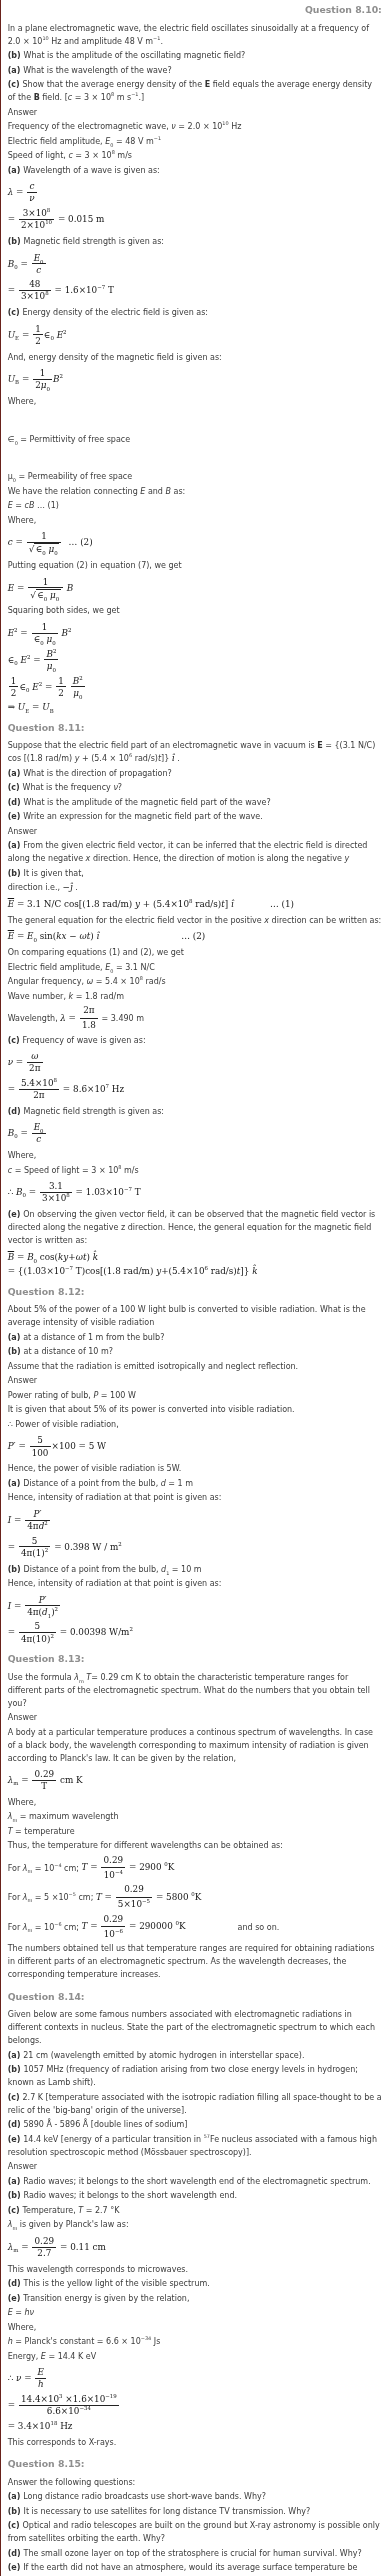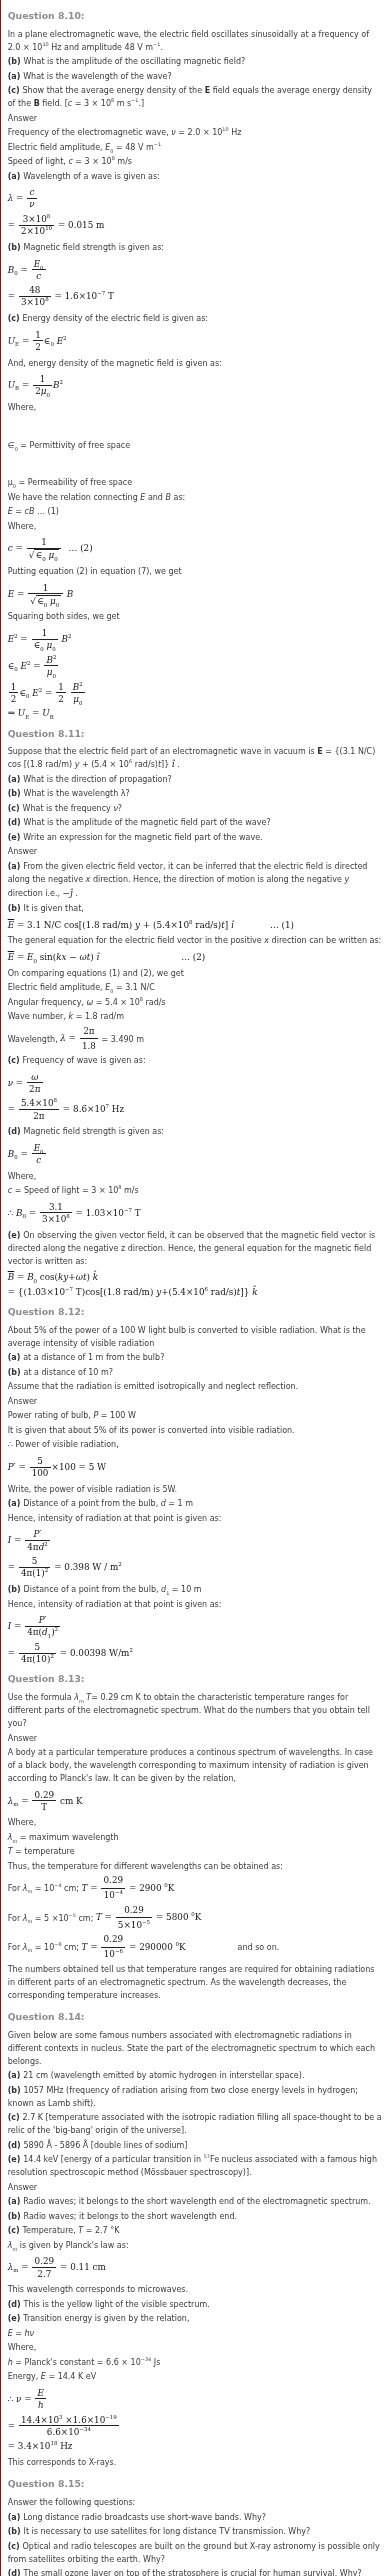--- a/index.html
+++ b/index.html
@@ -3,21 +3,21 @@
 <meta charset="utf-8">
 <style>
   html,body{margin:0;padding:0;background:#ffffff;}
   body{width:387px;height:3030px;overflow:hidden;
        font-family:"DejaVu Sans","Liberation Sans",sans-serif;color:#3b3b3b;}
   #doc{box-sizing:border-box;width:387px;min-height:3030px;
        border-left:1.5px solid var(--accent,#69221b);
        padding:3.1px 5.2px 10.3px 6.7px;}
   .qh{color:var(--heading,#8e8e8e);font-size:9.3px;font-weight:bold;
       margin:9.3px 0 5.2px 0;line-height:12.4px;}
-  .sec:first-child .qh{margin-top:7px;}
+  .sec:first-child .qh{margin-top:1px;text-align:right;}
   .p{font-size:8px;line-height:13px;margin:1.5px 0;color:var(--text,#3b3b3b);}
   .p b{color:#323232;}
   .f,.mth{font-family:"DejaVu Serif","Liberation Serif",serif;
           font-size:8.8px;color:#161616;}
   .f{margin:4.6px 0;line-height:1.15;}
   sup{font-size:62%;vertical-align:super;line-height:0;}
   sub{font-size:62%;vertical-align:sub;line-height:0;}
   .frac{display:inline-block;vertical-align:middle;text-align:center;padding:0 1px;}
   .frac > .num{display:block;border-bottom:0.5px solid #222;padding:0 2.1px 0.5px 2.1px;}
   .frac > .den{display:block;padding:0.5px 2.1px 0 2.1px;}
@@ -66,28 +66,27 @@
       <div class="p">Squaring both sides, we get</div>
       <div class="f"><i>E</i><sup>2</sup> = <span class="frac"><span class="num">1</span><span class="den">∈<sub>0</sub> <i>μ</i><sub>0</sub></span></span> <i>B</i><sup>2</sup></div>
       <div class="f">∈<sub>0</sub> <i>E</i><sup>2</sup> = <span class="frac"><span class="num"><i>B</i><sup>2</sup></span><span class="den"><i>μ</i><sub>0</sub></span></span></div>
       <div class="f"><span class="frac"><span class="num">1</span><span class="den">2</span></span>∈<sub>0</sub> <i>E</i><sup>2</sup> = <span class="frac"><span class="num">1</span><span class="den">2</span></span> <span class="frac"><span class="num"><i>B</i><sup>2</sup></span><span class="den"><i>μ</i><sub>0</sub></span></span></div>
       <div class="f">⇒ <i>U</i><sub>E</sub> = <i>U</i><sub>B</sub></div>
     </div>
     <div class="sec">
       <h2 class="qh">Question 8.11:</h2>
       <div class="p">Suppose that the electric field part of an electromagnetic wave in vacuum is <b>E</b> = {(3.1 N/C) cos [(1.8 rad/m) <i>y</i> + (5.4 × 10<sup>6</sup> rad/s)<i>t</i>]} <span class="mth"><i>î</i></span> .</div>
       <div class="p"><b>(a) </b>What is the direction of propagation?</div>
-      <div class="p"><b>(b) </b>What is the wavelength λ?</div>
       <div class="p"><b>(c) </b>What is the frequency <i>ν</i>?</div>
       <div class="p"><b>(d) </b>What is the amplitude of the magnetic field part of the wave?</div>
       <div class="p"><b>(e) </b>Write an expression for the magnetic field part of the wave.</div>
       <div class="p">Answer</div>
       <div class="p"> <b>(a) </b>From the given electric field vector, it can be inferred that the electric field is directed along the negative <i>x</i> direction. Hence, the direction of motion is along the negative <i>y</i></div>
+      <div class="p"><b>(b) </b>It is given that,</div>
       <div class="p">direction i.e., <span class="mth">−<i>ĵ</i></span> .</div>
-      <div class="p"><b>(b) </b>It is given that,</div>
       <div class="f"><span class="vec">E</span> = 3.1 N/C cos[(1.8 rad/m) <i>y</i> + (5.4×10<sup>8</sup> rad/s)<i>t</i>] <i>î</i><span class="hsp" style="width: 36px;"></span>… (1)</div>
       <div class="p">The general equation for the electric field vector in the positive <i>x</i> direction can be written as:</div>
       <div class="f"><span class="vec">E</span> = <i>E</i><sub>0</sub> sin(<i>kx</i> − <i>ωt</i>) <i>î</i><span class="hsp" style="width: 82px;"></span>… (2)</div>
       <div class="p">On comparing equations (1) and (2), we get</div>
       <div class="p">Electric field amplitude, <i>E</i><sub>0</sub> = 3.1 N/C</div>
       <div class="p">Angular frequency, <i>ω</i> = 5.4 × 10<sup>8</sup> rad/s</div>
       <div class="p">Wave number, <i>k</i> = 1.8 rad/m</div>
       <div class="p">Wavelength, <span class="mth"><i>λ</i> = <span class="frac"><span class="num">2π</span><span class="den">1.8</span></span></span> = 3.490 m</div>
       <div class="p"><b>(c) </b>Frequency of wave is given as:</div>
       <div class="f"><i>ν</i> = <span class="frac"><span class="num"><i>ω</i></span><span class="den">2π</span></span></div>
@@ -105,21 +104,21 @@
       <h2 class="qh">Question 8.12:</h2>
       <div class="p">About 5% of the power of a 100 W light bulb is converted to visible radiation. What is the average intensity of visible radiation</div>
       <div class="p"><b>(a) </b>at a distance of 1 m from the bulb?</div>
       <div class="p"><b>(b) </b>at a distance of 10 m?</div>
       <div class="p">Assume that the radiation is emitted isotropically and neglect reflection.</div>
       <div class="p">Answer</div>
       <div class="p">Power rating of bulb, <i>P</i> = 100 W</div>
       <div class="p">It is given that about 5% of its power is converted into visible radiation.</div>
       <div class="p">∴ Power of visible radiation,</div>
       <div class="f"><i>P′</i> = <span class="frac"><span class="num">5</span><span class="den">100</span></span>×100 = 5 W</div>
-      <div class="p">Write, the power of visible radiation is 5W.</div>
+      <div class="p">Hence, the power of visible radiation is 5W.</div>
       <div class="p"><b>(a) </b>Distance of a point from the bulb, <i>d</i> = 1 m</div>
       <div class="p">Hence, intensity of radiation at that point is given as:</div>
       <div class="f"><i>I</i> = <span class="frac"><span class="num"><i>P′</i></span><span class="den">4π<i>d</i><sup>2</sup></span></span></div>
       <div class="f"> = <span class="frac"><span class="num">5</span><span class="den">4π(1)<sup>2</sup></span></span> = 0.398 W / m<sup>2</sup></div>
       <div class="p"><b>(b) </b>Distance of a point from the bulb, <i>d</i><sub>1</sub> = 10 m</div>
       <div class="p">Hence, intensity of radiation at that point is given as:</div>
       <div class="f"><i>I</i> = <span class="frac"><span class="num"><i>P′</i></span><span class="den">4π(<i>d</i><sub>1</sub>)<sup>2</sup></span></span></div>
       <div class="f"> = <span class="frac"><span class="num">5</span><span class="den">4π(10)<sup>2</sup></span></span> = 0.00398  W/m<sup>2</sup></div>
     </div>
     <div class="sec">

